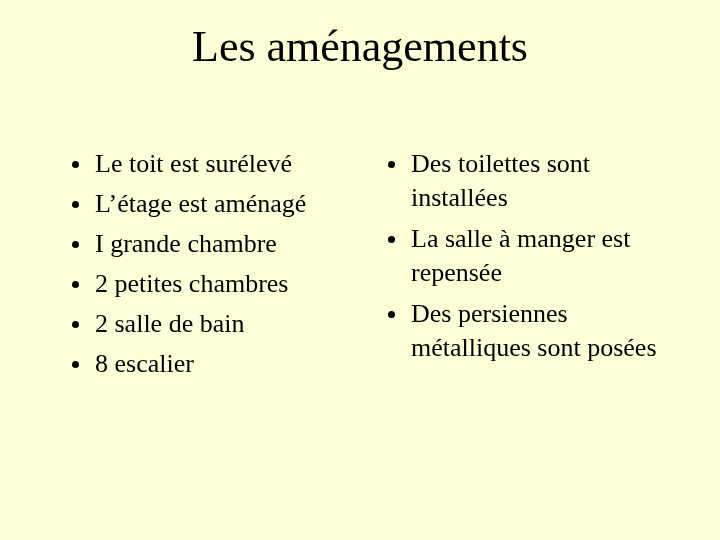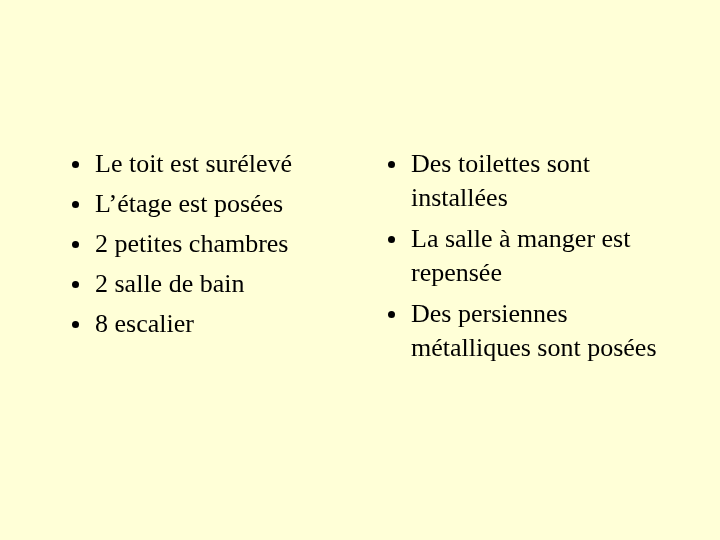--- a/index.html
+++ b/index.html
@@ -59,29 +59,34 @@
     flex: 1 1 auto;
     max-width: 250px;
   }
   .bullet-col.left .bullet-text { max-width: 267px; }
 </style>
 </head>
 <body>
 
 <div class="slide" style="background-color: rgb(255, 255, 215); color: rgb(0, 0, 0);">
 
+  <h1 class="slide-title">Les aménagements</h1>
 
   <div class="bullet-col left">
     <div class="bullet-item">
       <span class="bullet-dot"></span>
       <span class="bullet-text">Le toit est surélevé</span>
     </div>
     <div class="bullet-item">
       <span class="bullet-dot"></span>
-      <span class="bullet-text">L’étage est posées</span>
+      <span class="bullet-text">L’étage est aménagé</span>
+    </div>
+    <div class="bullet-item">
+      <span class="bullet-dot"></span>
+      <span class="bullet-text">I grande chambre</span>
     </div>
     <div class="bullet-item">
       <span class="bullet-dot"></span>
       <span class="bullet-text">2 petites chambres</span>
     </div>
     <div class="bullet-item">
       <span class="bullet-dot"></span>
       <span class="bullet-text">2 salle de bain</span>
     </div>
     <div class="bullet-item">

